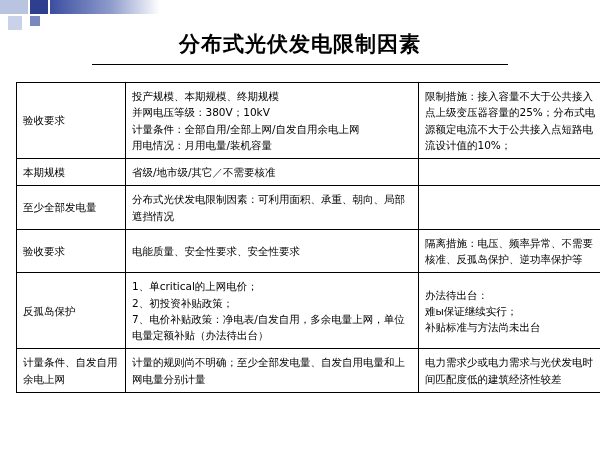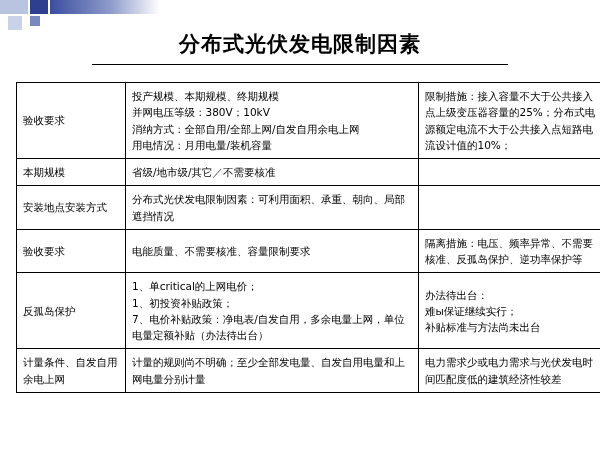--- a/index.html
+++ b/index.html
@@ -110,63 +110,63 @@
 
 <table class="matrix">
   <tbody>
     <tr>
       <td class="col-label">
         <span class="cellline">验收要求</span>
       </td>
       <td class="col-main">
         <span class="cellline">投产规模、本期规模、终期规模</span>
         <span class="cellline">并网电压等级：380V；10kV</span>
-        <span class="cellline">消纳方式：全部自用/全部上网/自发自用余电上网</span>
+        <span class="cellline">计量条件：全部自用/全部上网/自发自用余电上网</span>
         <span class="cellline">用电情况：月用电量/装机容量</span>
       </td>
       <td class="col-note">
         <span class="cellline">限制措施：接入容量不大于公共接入点上级变压器容量的25%；分布式电源额定电流不大于公共接入点短路电流设计值的10%；</span>
       </td>
     </tr>
     <tr>
       <td class="col-label">
         <span class="cellline">本期规模</span>
       </td>
       <td class="col-main">
         <span class="cellline">省级/地市级/其它／不需要核准</span>
       </td>
       <td class="col-note"></td>
     </tr>
     <tr>
       <td class="col-label">
-        <span class="cellline">安装地点安装方式</span>
+        <span class="cellline">至少全部发电量</span>
       </td>
       <td class="col-main">
         <span class="cellline">分布式光伏发电限制因素：可利用面积、承重、朝向、局部遮挡情况</span>
       </td>
       <td class="col-note"></td>
     </tr>
     <tr>
       <td class="col-label">
         <span class="cellline">验收要求</span>
       </td>
       <td class="col-main">
-        <span class="cellline">电能质量、不需要核准、容量限制要求</span>
+        <span class="cellline">电能质量、安全性要求、安全性要求</span>
       </td>
       <td class="col-note">
         <span class="cellline">隔离措施：电压、频率异常、不需要核准、反孤岛保护、逆功率保护等</span>
       </td>
     </tr>
     <tr>
       <td class="col-label">
         <span class="cellline">反孤岛保护</span>
       </td>
       <td class="col-main">
         <span class="cellline">1、单critical的上网电价；</span>
-        <span class="cellline">1、初投资补贴政策；</span>
+        <span class="cellline">2、初投资补贴政策；</span>
         <span class="cellline">7、电价补贴政策：净电表/自发自用，多余电量上网，单位电量定额补贴（办法待出台）</span>
       </td>
       <td class="col-note">
         <span class="cellline">办法待出台：</span>
         <span class="cellline">难ы保证继续实行；</span>
         <span class="cellline">补贴标准与方法尚未出台</span>
       </td>
     </tr>
     <tr>
       <td class="col-label">

